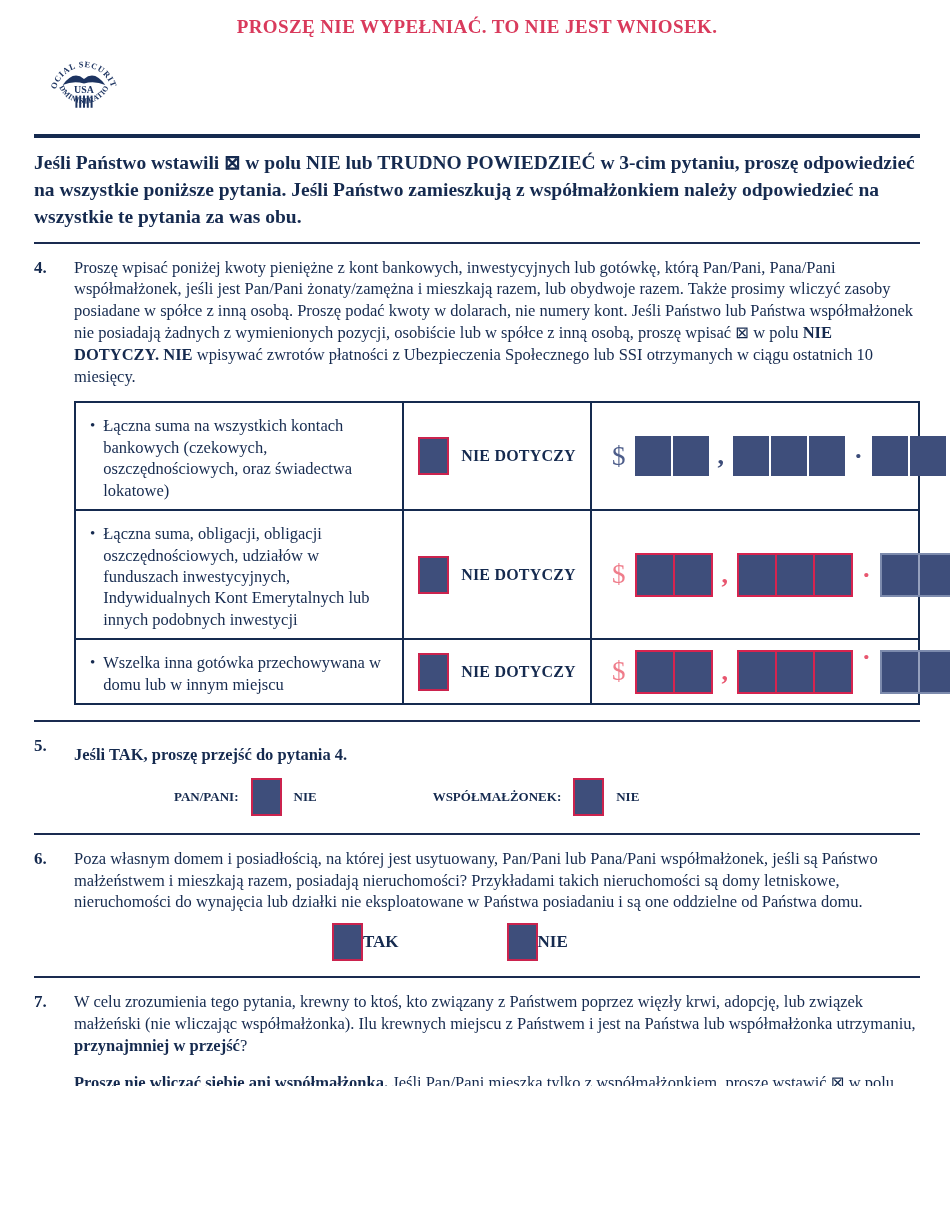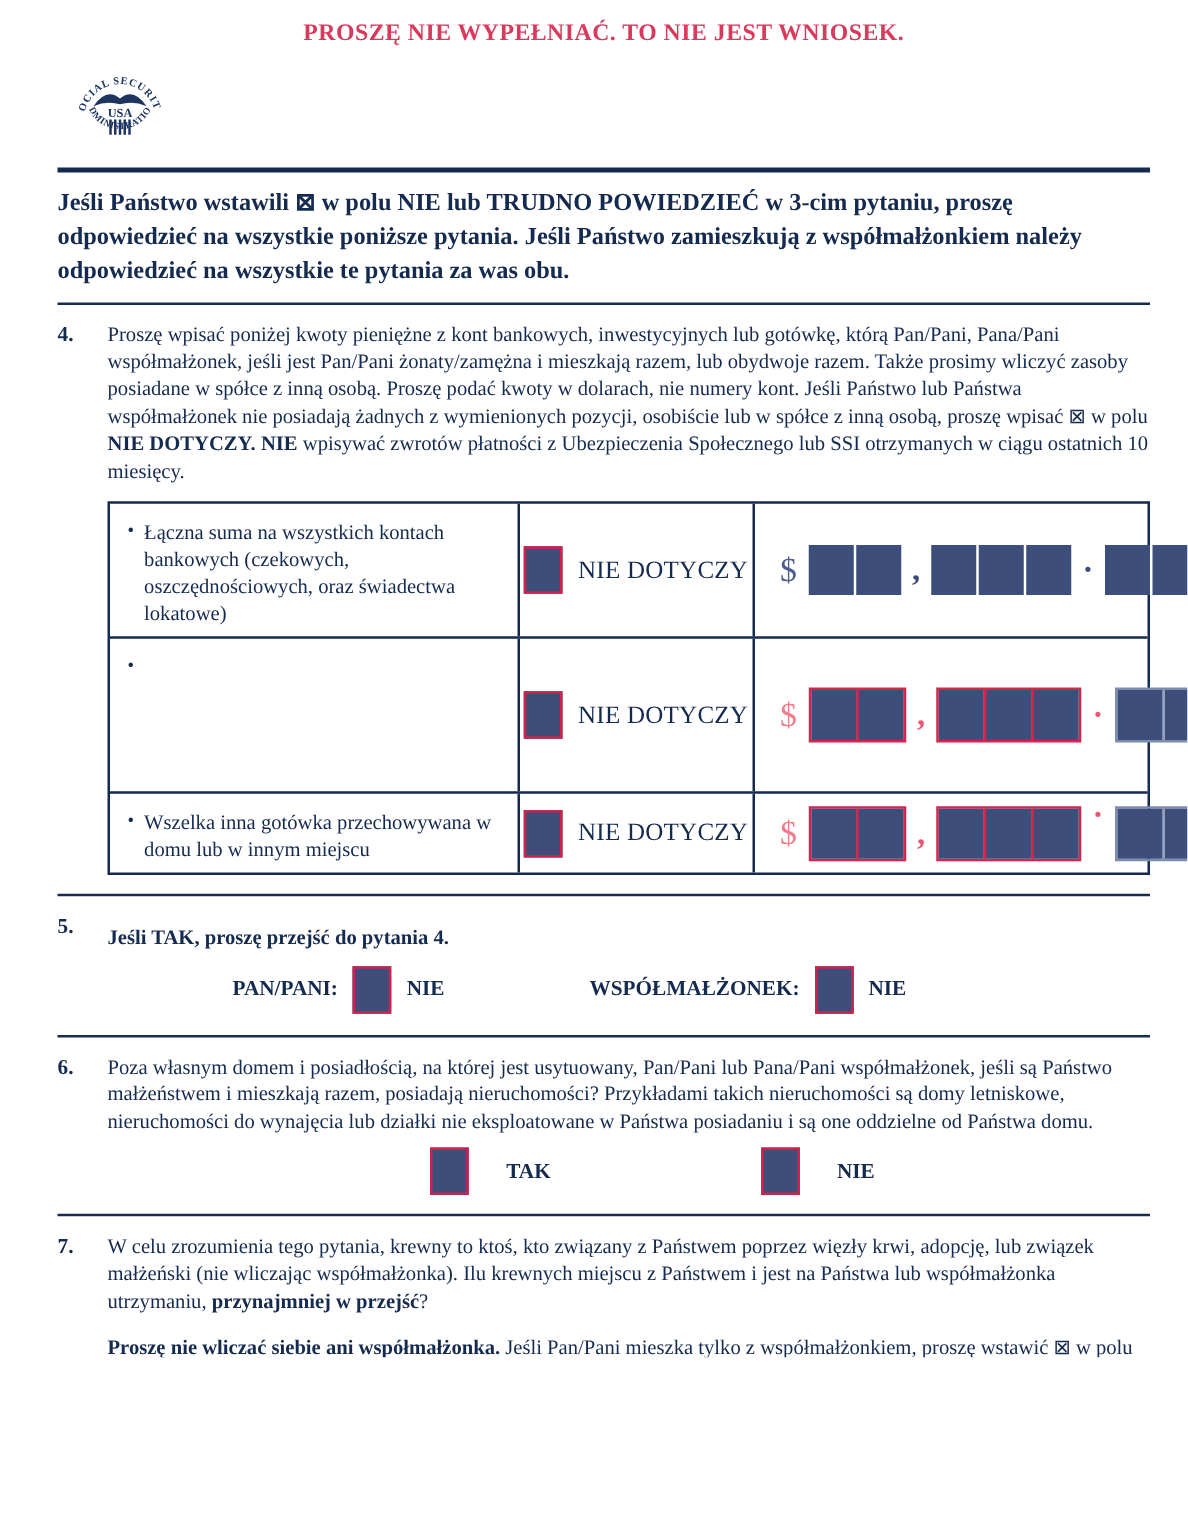--- a/index.html
+++ b/index.html
@@ -1,18 +1,18 @@
 <!DOCTYPE html>
 <html><head>
 <meta charset="utf-8">
 <style>
   html,body{margin:0;padding:0;background:#ffffff;}
   .page{
     width:950px;height:1086px;box-sizing:border-box;
-    padding:8px 30px 0 46px;overflow:hidden;position:relative;
+    padding:8px 30px 0 34px;overflow:hidden;position:relative;
     display:flex;flex-direction:column;
     font-family:"Liberation Serif", serif;color:#152a4f;background:#fff;
   }
   
   .warning{ text-align:center;color:#d93a5c;font-weight:bold;font-size:19px;letter-spacing:.4px;margin-top:8px;}
   .logo-wrap{margin:12px 0 6px 12px;height:76px;}
   .rule-thick{border:none;border-top:4px solid #152a4f;margin:2px 0 10px 0;}
   .rule-thin{border:none;border-top:2px solid #1a2b50;margin:9px 0;}
   .intro{font-weight:bold;font-size:19.5px;line-height:1.38;margin:2px 0 2px 0;}
   
@@ -24,21 +24,21 @@
   .res-table{margin:10px 0 6px 40px;border:2.5px solid #152a4f;}
   .tr{display:flex;}
   .tr + .tr{border-top:2px solid #152a4f;}
   .td1{width:328px;flex:none;box-sizing:border-box;border-right:2px solid #152a4f;
        padding:12px 8px 8px 14px;font-size:16.5px;line-height:1.3;display:flex;gap:8px;}
   .bullet{font-size:15px;line-height:1.45;}
   .td2{width:188px;flex:none;box-sizing:border-box;border-right:2px solid #152a4f;
        display:flex;align-items:center;justify-content:center;gap:12px;}
   .td3{flex:1;display:flex;align-items:center;padding-left:20px;gap:9px;}
   .r1{min-height:94px;} .r2{min-height:122px;} .r3{min-height:62px;}
-  .na-label{font-weight:normal;font-size:20px;letter-spacing:.2px;}
+  .na-label{font-weight:bold;font-size:16px;letter-spacing:.2px;}
   
   .cb{display:inline-block;width:27px;height:34px;background:#3e4e7b;border:2.5px solid #cb234e;box-sizing:content-box;}
   
   .money{display:flex;align-items:center;gap:9px;}
   .dollar{font-size:27px;line-height:1;}
   .sep{font-size:26px;font-weight:bold;line-height:1;}
   .mgrp{display:flex;}
   .mcell{display:block;width:36px;height:40px;background:#3e4e7b;}
   .row-a .mgrp{gap:2px;}
   .row-a .dollar{color:#4d5d8a;}
@@ -46,25 +46,25 @@
   .row-b .dollar,.row-c .dollar{color:#ef7d8b;}
   .row-b .sep,.row-c .sep{color:#e8566f;}
   .row-b .mgrp:not(.plain),.row-c .mgrp:not(.plain){border:2.5px solid #d6244f;}
   .row-b .mgrp:not(.plain) .mcell + .mcell,
   .row-c .mgrp:not(.plain) .mcell + .mcell{border-left:2.5px solid #d6244f;}
   .row-b .mgrp.plain,.row-c .mgrp.plain{border:2px solid #7d8bad;}
   .row-b .mgrp.plain .mcell + .mcell,
   .row-c .mgrp.plain .mcell + .mcell{border-left:2px solid #95a0bd;}
   .row-c .dotsep{transform:translateY(-15px);}
   
-  .ans-row{display:flex;align-items:center;margin:12px 0 4px 100px;font-weight:bold;font-size:17px;gap:12px;}
+  .ans-row{display:flex;align-items:center;margin:12px 0 4px 100px;font-weight:bold;font-size:13px;gap:12px;}
   .ans-gap{width:92px;}
   .sub-line{margin-top:9px;}
   
-  .opt-row{display:flex;align-items:center;margin:10px 0 2px 258px;gap:30px;font-weight:bold;font-size:17px;}
+  .opt-row{display:flex;align-items:center;margin:10px 0 2px 258px;gap:0;font-weight:bold;font-size:17px;}
   .opt-row .spacer{width:108px;}
   
   .counts{display:flex;justify-content:space-between;margin:14px 0 0 56px;width:712px;}
   .count-item{display:flex;flex-direction:column;align-items:center;gap:9px;}
   .count-label{font-weight:bold;font-size:23px;white-space:nowrap;}
   .cb-small{width:26px;height:33px;}
   svg text{fill:#1d3461;}
 </style>
 </head>
 <body>
@@ -137,20 +137,21 @@
               <i class="mcell"></i>
               <i class="mcell"></i>
             </span>
         </div>
       </div>
     </div>
 
     <div class="tr r2 row-b">
       <div class="td1">
         <span class="bullet">•</span>
+        <span>Łączna suma, obligacji, obligacji oszczędnościowych, udziałów w funduszach inwestycyjnych, Indywidualnych Kont Emerytalnych lub innych podobnych inwestycji</span>
       </div>
       <div class="td2">
         <span class="cb"></span>
         <span class="na-label">NIE DOTYCZY</span>
       </div>
       <div class="td3">
         <div class="money">
           <span class="dollar">$</span>
           <span class="mgrp">
               <i class="mcell"></i>

